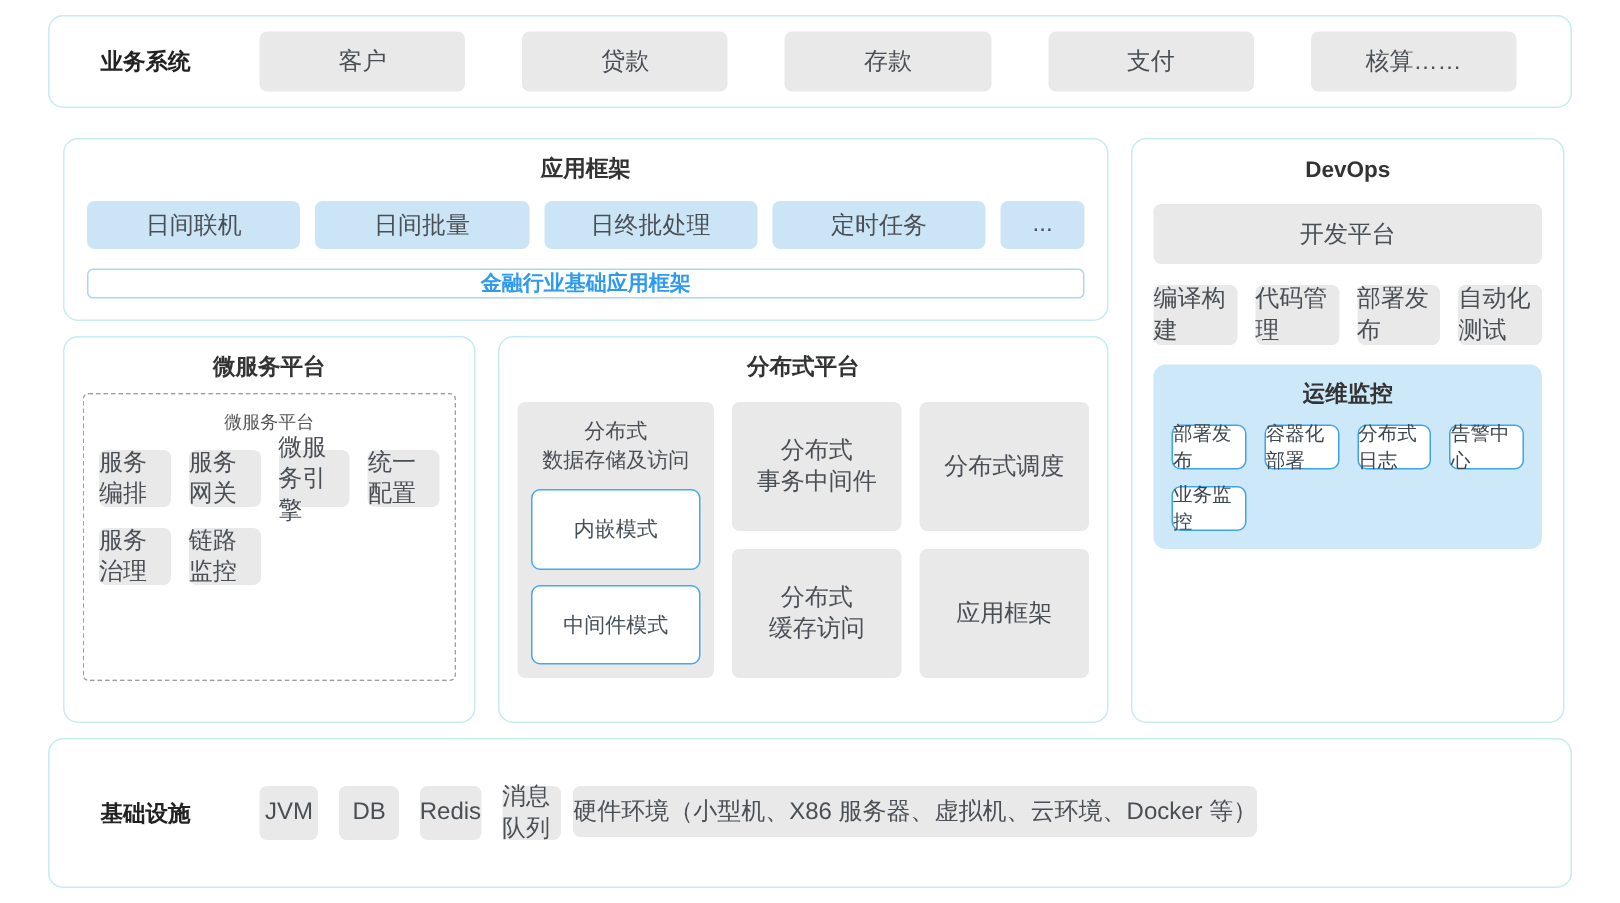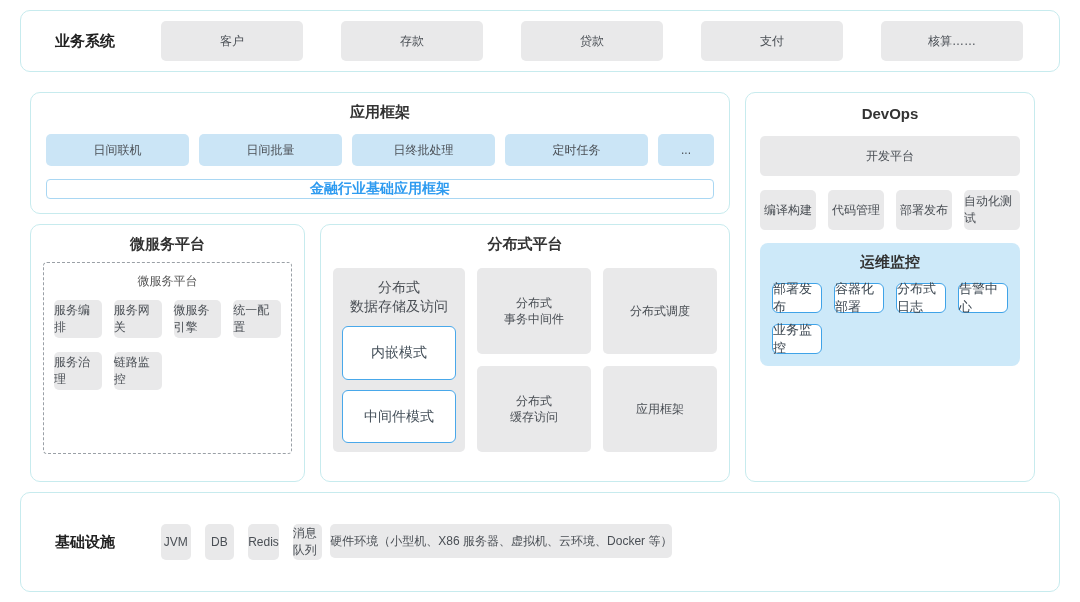--- a/index.html
+++ b/index.html
@@ -1,27 +1,27 @@
 <!DOCTYPE html>
 <html><head>
 <meta charset="utf-8">
 <style>
   * { margin:0; padding:0; box-sizing:border-box; }
   html,body { width:1080px; height:602px; background:#ffffff;
     font-family:"Liberation Sans", sans-serif; color:#454545; }
-  .page { position:relative; width:1080px; height:602px; padding:10px 20px; }
+  .page { position:relative; width:1080px; height:602px; padding:10px 32px; }
 
   .panel { border:1px solid #c7ebee; border-radius:10px; background:#fff; }
 
   
   .top-bar { height:62px; display:flex; align-items:center; padding:0 18px; }
   .side-label { width:92px; font-size:15px; font-weight:700; color:#222; text-align:center; flex:0 0 auto; }
   .top-items { flex:1; display:flex; gap:38px; margin:0 18px 0 30px; }
   .box { display:flex; align-items:center; justify-content:center;
-         font-size:12px; color:#4a4f55; border-radius:5px; }
+         font-size:16px; color:#4a4f55; border-radius:5px; }
   .gray { background:#e9e9ea; }
   .blue { background:#cbe5f6; }
   .top-items .box { flex:1; height:40px; }
 
   
   .middle { display:flex; gap:15px; margin:20px 5px 10px 10px; height:390px; }
   .left-col { width:700px; display:flex; flex-direction:column; gap:10px; }
 
   
   .app-fw { height:138px; padding:10px 15px; }
@@ -73,22 +73,22 @@
 </style>
 </head>
 <body>
 
 <div class="page">
 
   <div class="panel top-bar">
     <div class="side-label">业务系统</div>
     <div class="top-items">
       <div class="box gray">客户</div>
+      <div class="box gray">贷款</div>
       <div class="box gray">存款</div>
-      <div class="box gray">贷款</div>
       <div class="box gray">支付</div>
       <div class="box gray">核算……</div>
     </div>
   </div>
 
   <div class="middle">
     <div class="left-col">
 
       <div class="panel app-fw">
         <div class="panel-title">应用框架</div>

